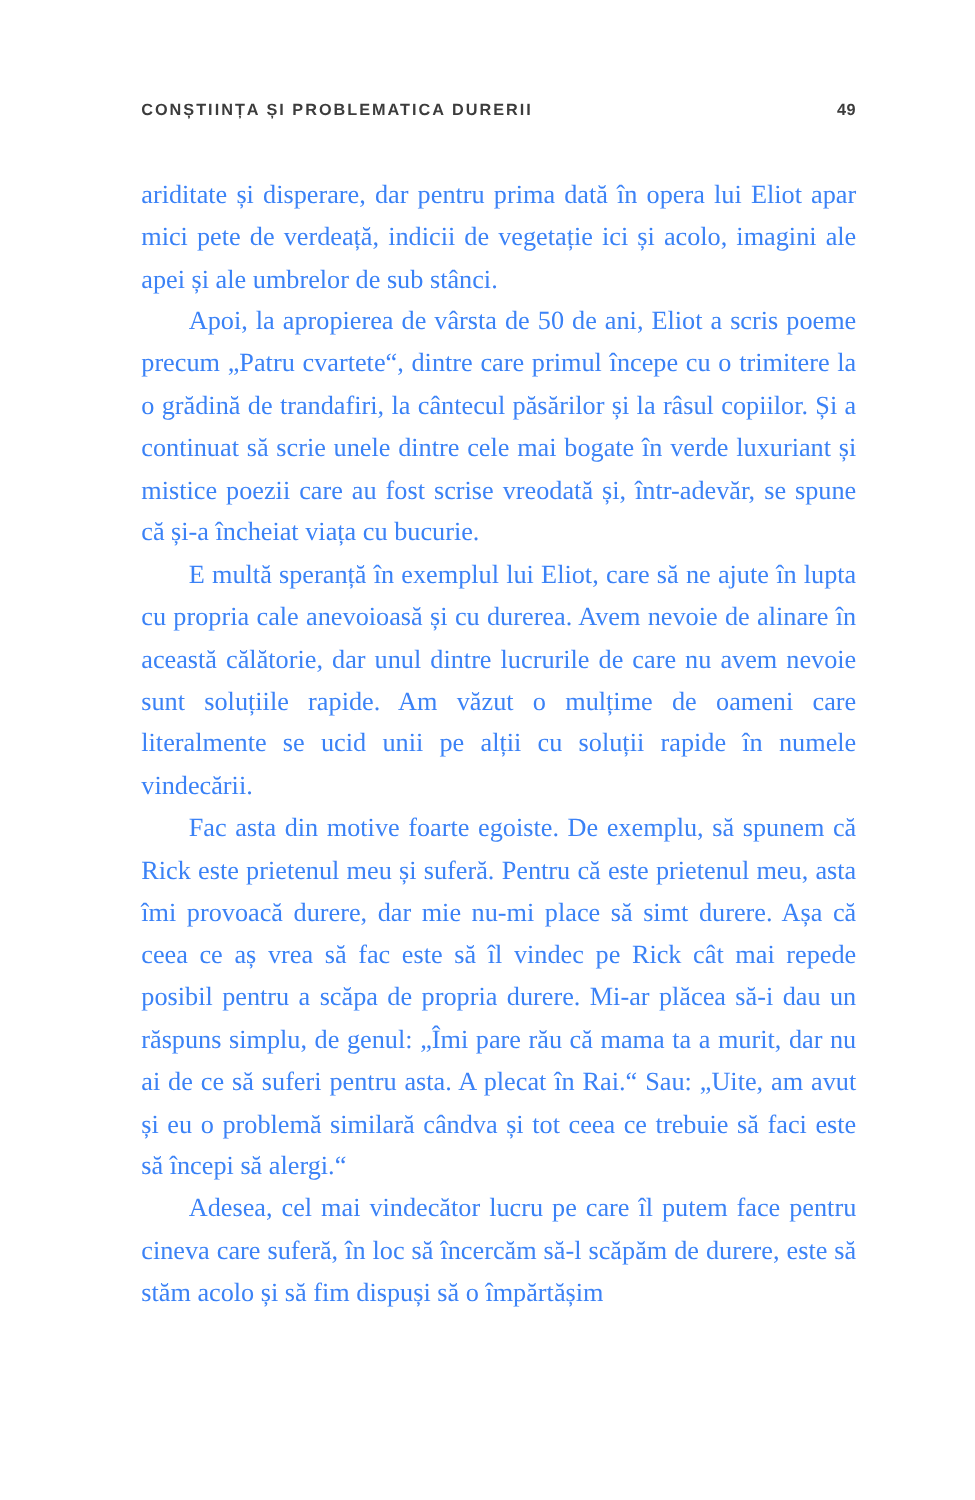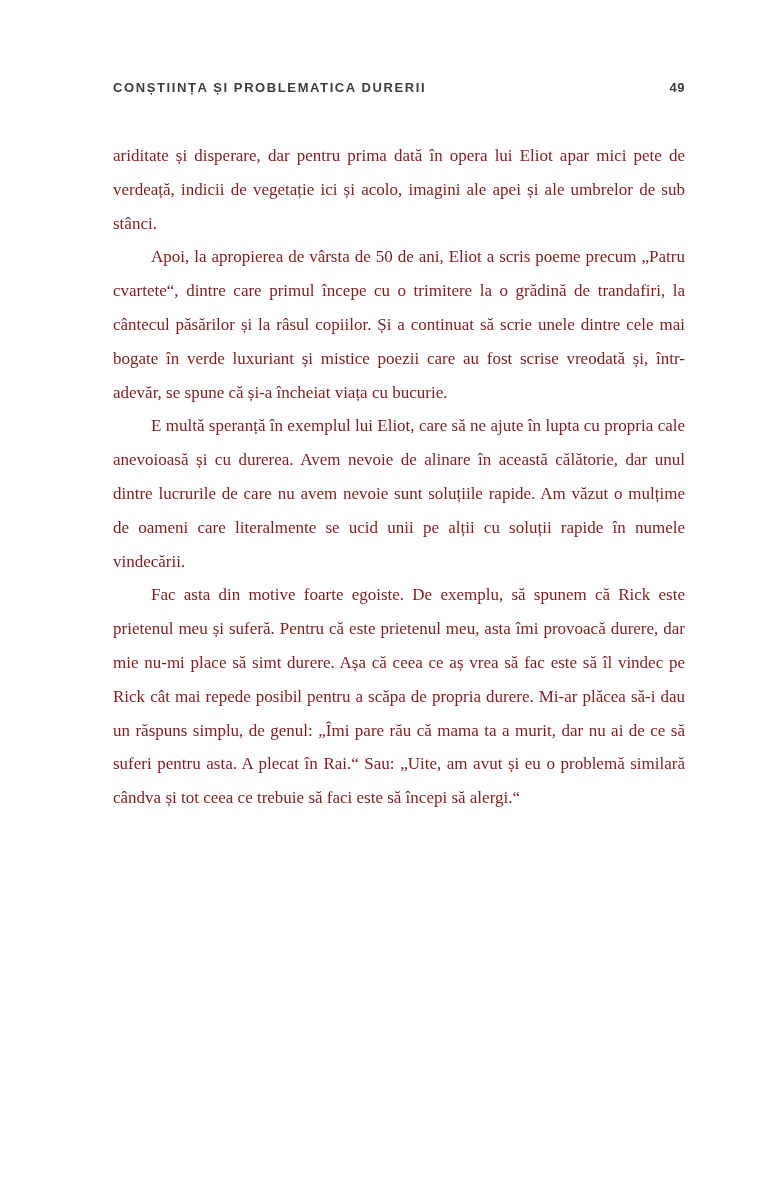--- a/index.html
+++ b/index.html
@@ -28,23 +28,23 @@
     letter-spacing: 1.6px;
     color: #3c3c3c;
     margin-bottom: 44px;
   }
   .page-header .page-number {
     letter-spacing: 0.5px;
     color: #3c3c3c;
   }
   .page-body {
     font-family: "Liberation Serif", "DejaVu Serif", serif;
-    font-size: 17px;
+    font-size: 21px;
     line-height: 33.8px;
-    color: #7f1d1d;
+    color: #3b82f6;
     text-align: justify;
   }
   .page-body p {
     margin: 0;
     text-indent: 38px;
   }
   .page-body p.continued {
     text-indent: 0;
   }
 </style>
@@ -56,15 +56,16 @@
   <header class="page-header">
     <span class="running-title">CONȘTIINȚA ȘI PROBLEMATICA DURERII</span>
     <span class="page-number">49</span>
   </header>
 
   <main class="page-body">
     <p class="continued">ariditate și disperare, dar pentru prima dată în opera lui Eliot apar mici pete de verdeață, indicii de vegetație ici și acolo, imagini ale apei și ale umbrelor de sub stânci.</p>
     <p>Apoi, la apropierea de vârsta de 50 de ani, Eliot a scris poeme precum „Patru cvartete“, dintre care primul începe cu o trimitere la o grădină de trandafiri, la cântecul păsărilor și la râsul copiilor. Și a continuat să scrie unele dintre cele mai bogate în verde luxuriant și mistice poezii care au fost scrise vreodată și, într-adevăr, se spune că și-a încheiat viața cu bucurie.</p>
     <p>E multă speranță în exemplul lui Eliot, care să ne ajute în lupta cu propria cale anevoioasă și cu durerea. Avem nevoie de alinare în această călătorie, dar unul dintre lucrurile de care nu avem nevoie sunt soluțiile rapide. Am văzut o mulțime de oameni care literalmente se ucid unii pe alții cu soluții rapide în numele vindecării.</p>
     <p>Fac asta din motive foarte egoiste. De exemplu, să spunem că Rick este prietenul meu și suferă. Pentru că este prietenul meu, asta îmi provoacă durere, dar mie nu-mi place să simt durere. Așa că ceea ce aș vrea să fac este să îl vindec pe Rick cât mai repede posibil pentru a scăpa de propria durere. Mi-ar plăcea să-i dau un răspuns simplu, de genul: „Îmi pare rău că mama ta a murit, dar nu ai de ce să suferi pentru asta. A plecat în Rai.“ Sau: „Uite, am avut și eu o problemă similară cândva și tot ceea ce trebuie să faci este să începi să alergi.“</p>
+    <p>Adesea, cel mai vindecător lucru pe care îl putem face pentru cineva care suferă, în loc să încercăm să-l scăpăm de durere, este să stăm acolo și să fim dispuși să o împărtășim</p>
   </main>
 
 </div>
 
 </body></html>

